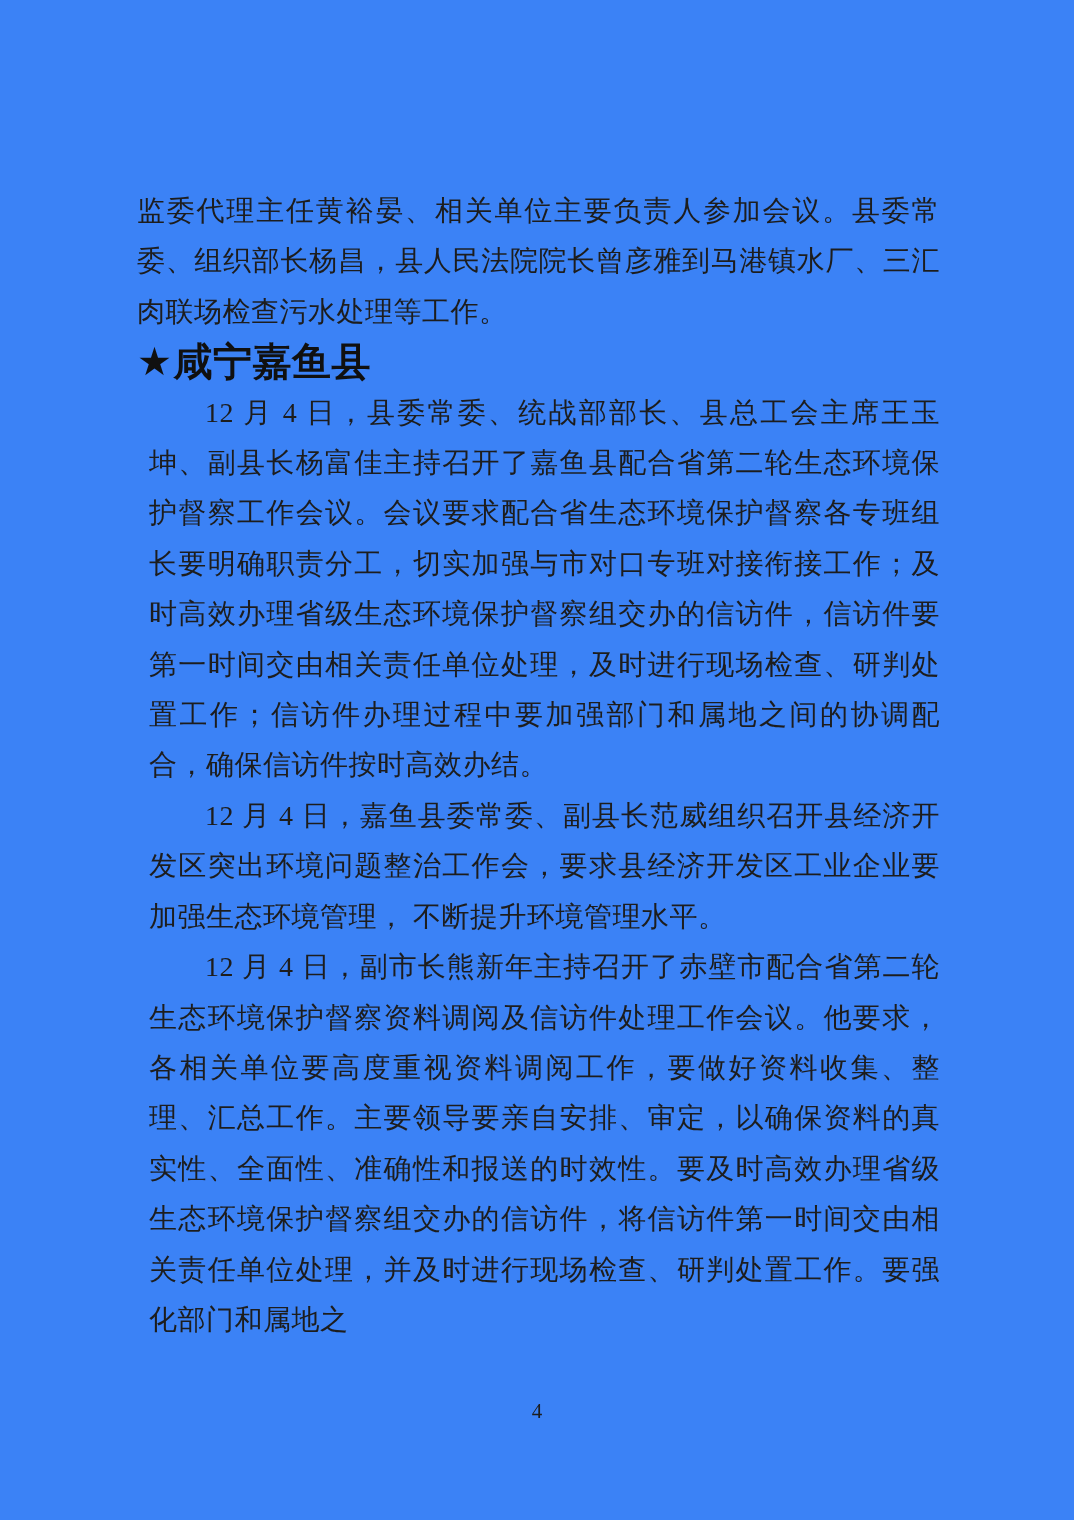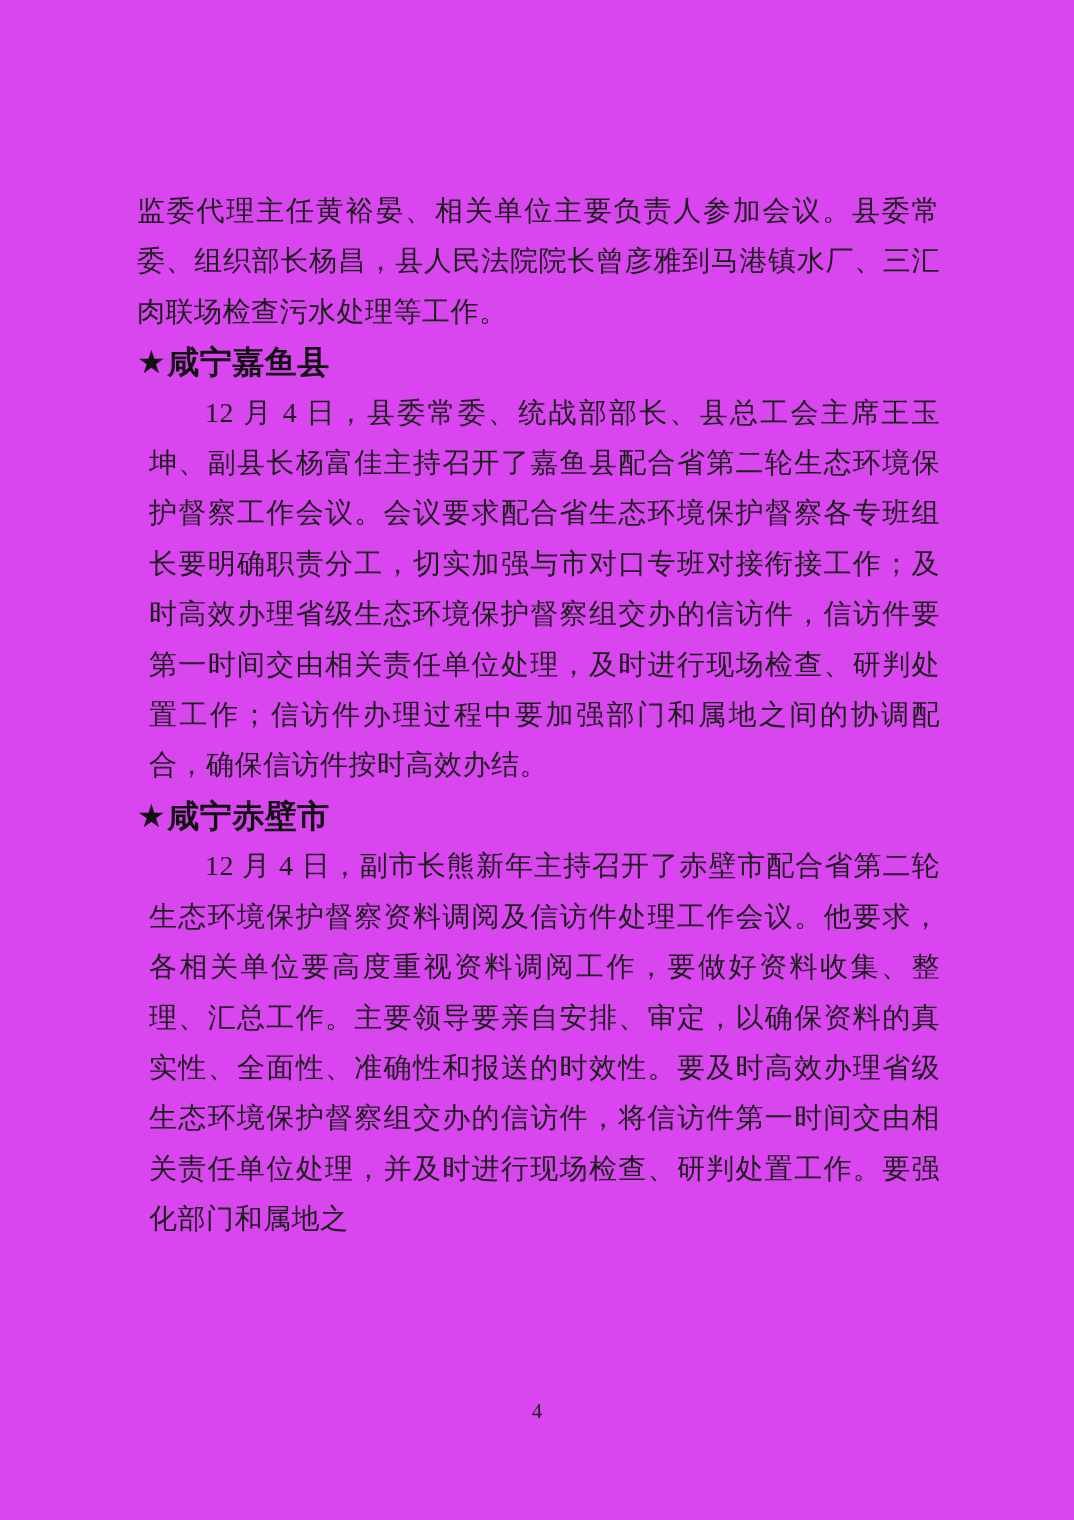--- a/index.html
+++ b/index.html
@@ -2,21 +2,21 @@
 <html><head>
 <meta charset="utf-8">
 <style>
   * { box-sizing: border-box; }
   html, body { margin: 0; padding: 0; background: #ffffff; }
 
   .page {
     position: relative;
     width: 1074px;
     height: 1520px;
-    background: #d946ef;
+    background: #3b82f6;
     overflow: hidden;
     font-family: "Liberation Serif", "DejaVu Serif", serif;
     color: #1d1d1d;
   }
 
   .doc {
     position: absolute;
     left: 137px;
     top: 186px;
     width: 803px;
@@ -31,21 +31,21 @@
     padding: 0;
     text-indent: 0;
   }
   .para.indent { text-indent: 2em; margin-left: 12px; }
 
   .heading {
     margin: 0;
     padding: 0;
     font-family: "Liberation Sans", "DejaVu Sans", sans-serif;
     font-weight: bold;
-    font-size: 32px;
+    font-size: 39px;
     line-height: 50.4px;
     text-align: left;
     color: #101010;
     letter-spacing: 0.5px;
   }
   .heading .star { margin-right: 1px; }
 
   .page-number {
     position: absolute;
     top: 1398px;
@@ -66,24 +66,22 @@
   <div class="doc">
 
     <p class="para">监委代理主任黄裕晏、相关单位主要负责人参加会议。县委常委、组织部长杨昌，县人民法院院长曾彦雅到马港镇水厂、三汇肉联场检查污水处理等工作。</p>
 
     <h2 class="heading">
       <span class="star">★</span><span>咸宁嘉鱼县</span>
     </h2>
 
     <p class="para indent">12 月 4 日，县委常委、统战部部长、县总工会主席王玉坤、副县长杨富佳主持召开了嘉鱼县配合省第二轮生态环境保护督察工作会议。会议要求配合省生态环境保护督察各专班组长要明确职责分工，切实加强与市对口专班对接衔接工作；及时高效办理省级生态环境保护督察组交办的信访件，信访件要第一时间交由相关责任单位处理，及时进行现场检查、研判处置工作；信访件办理过程中要加强部门和属地之间的协调配合，确保信访件按时高效办结。</p>
 
+    <p class="para indent">12 月 4 日，嘉鱼县委常委、副县长范威组织召开县经济开发区突出环境问题整治工作会，要求县经济开发区工业企业要加强生态环境管理， 不断提升环境管理水平。</p>
 
-    <h2 class="heading">
-      <span class="star">★</span><span>咸宁赤壁市</span>
-    </h2>
 
     <p class="para indent">12 月 4 日，副市长熊新年主持召开了赤壁市配合省第二轮生态环境保护督察资料调阅及信访件处理工作会议。他要求，各相关单位要高度重视资料调阅工作，要做好资料收集、整理、汇总工作。主要领导要亲自安排、审定，以确保资料的真实性、全面性、准确性和报送的时效性。要及时高效办理省级生态环境保护督察组交办的信访件，将信访件第一时间交由相关责任单位处理，并及时进行现场检查、研判处置工作。要强化部门和属地之</p>
 
   </div>
 
   <div class="page-number">4</div>
 
 </div>
 
 </body></html>

